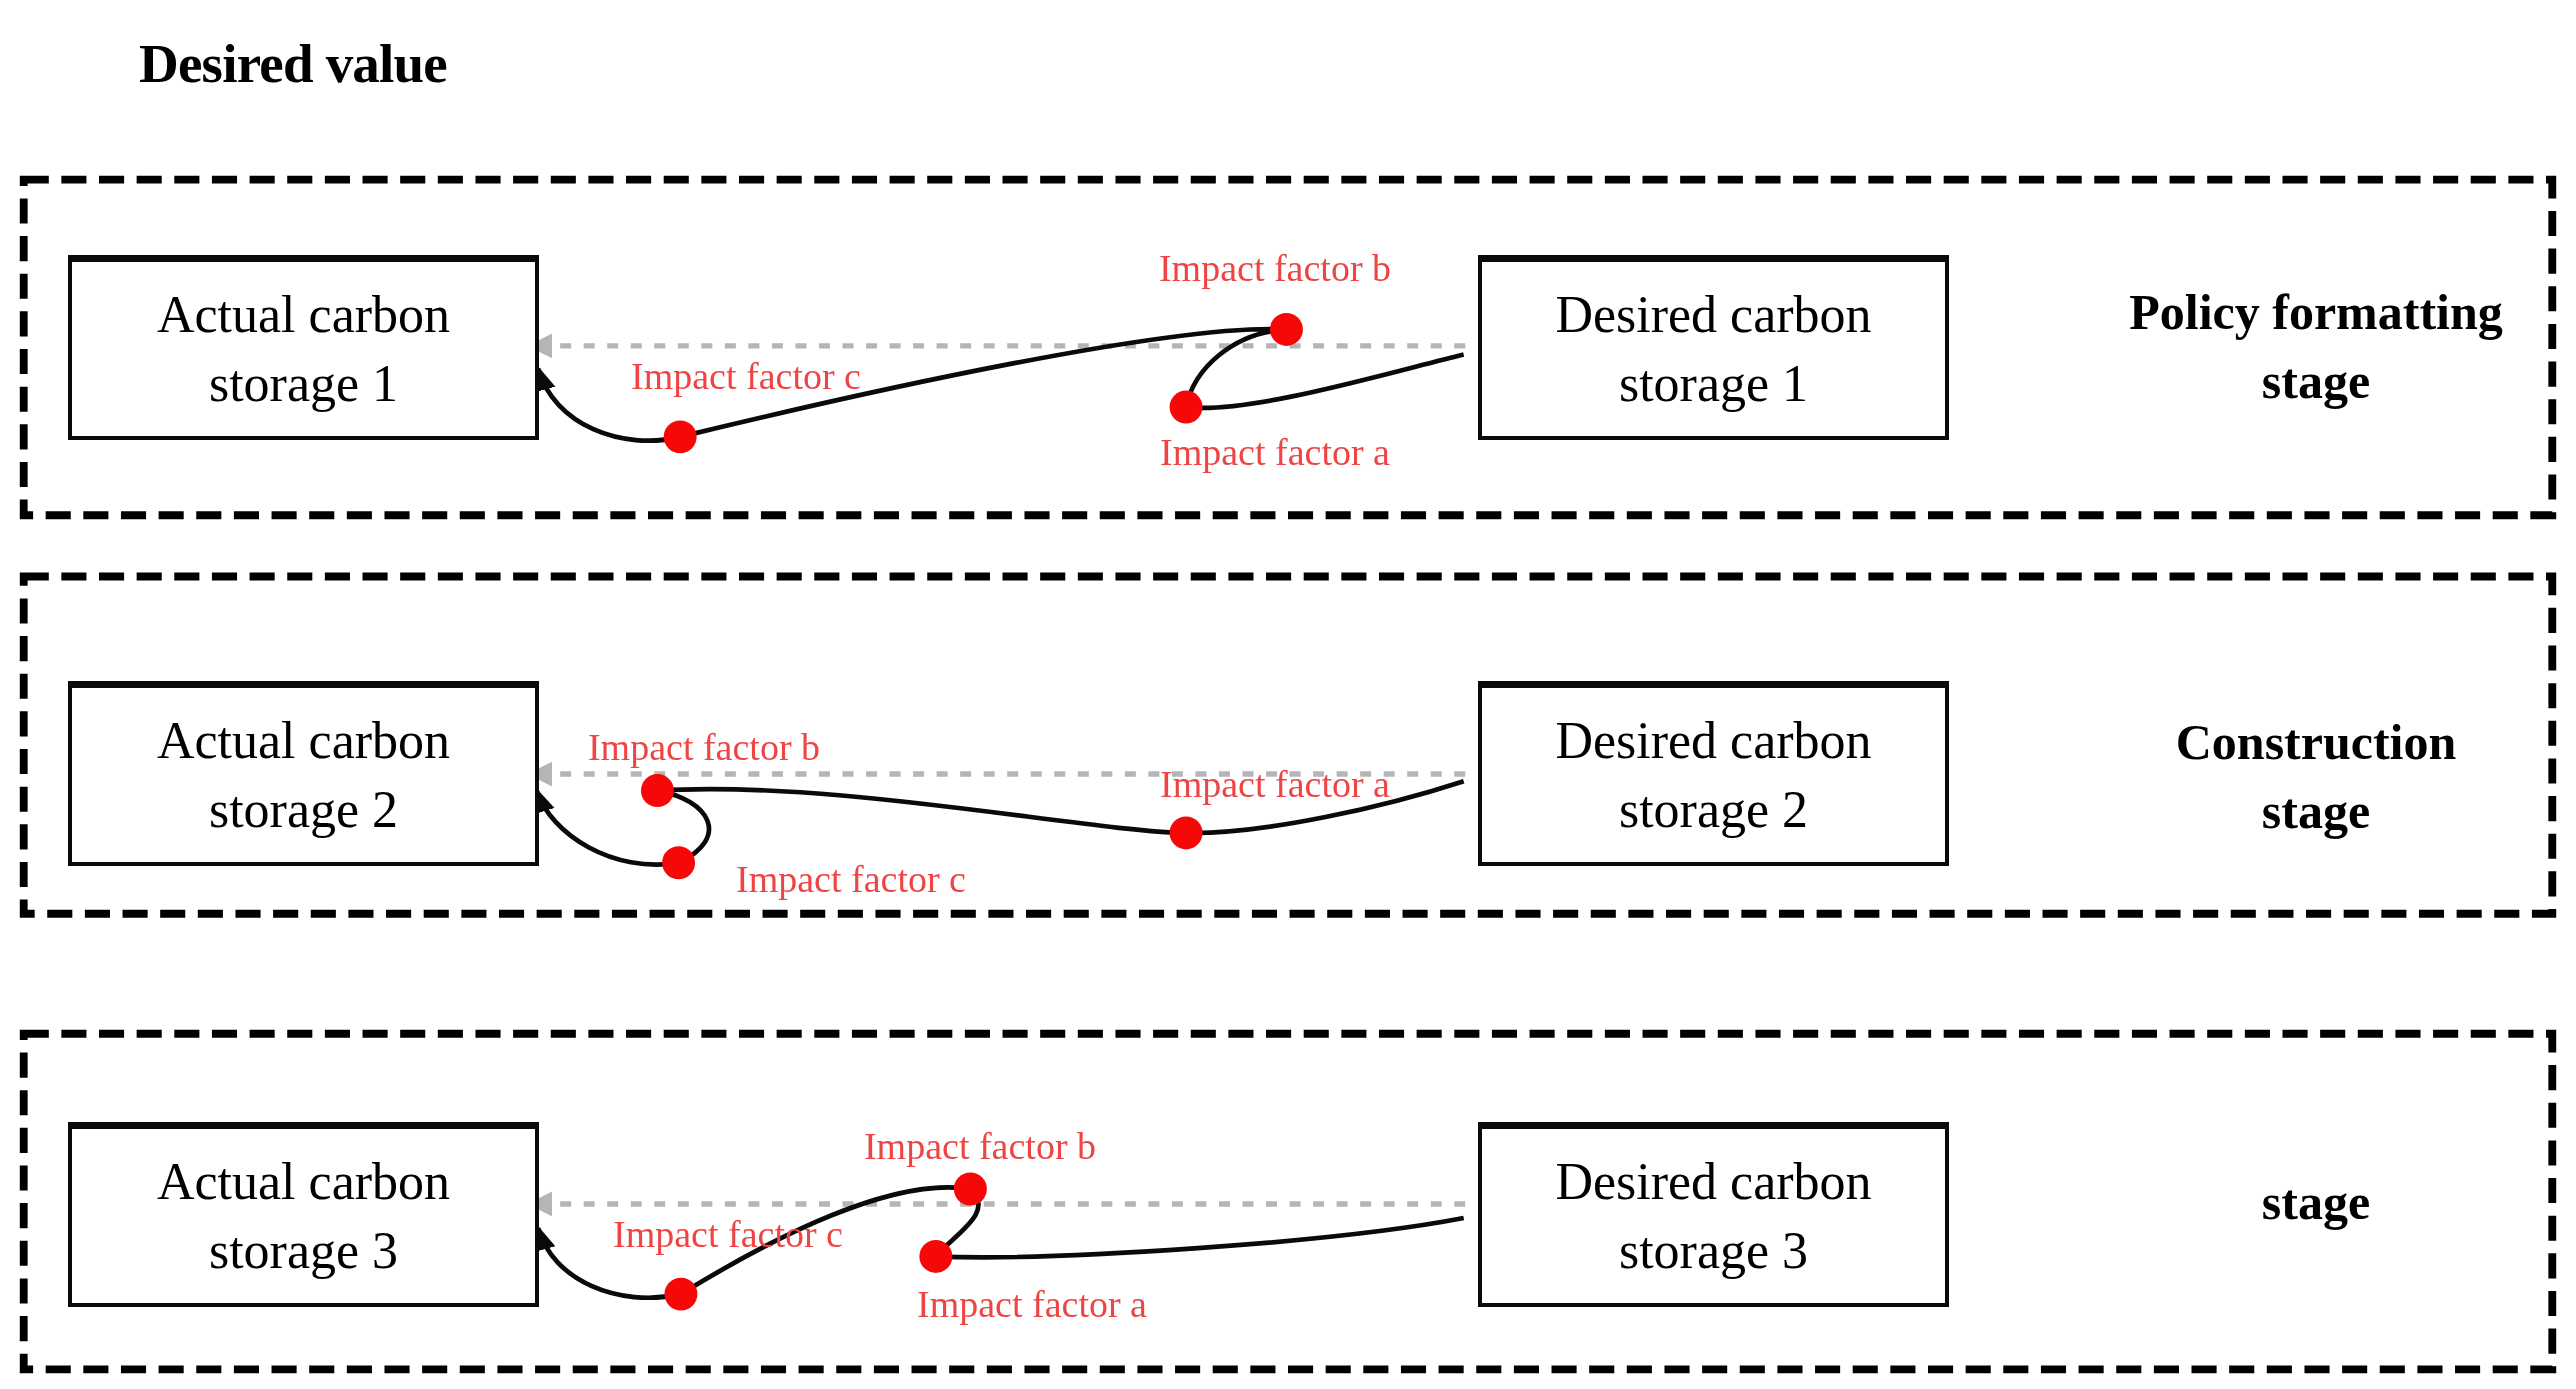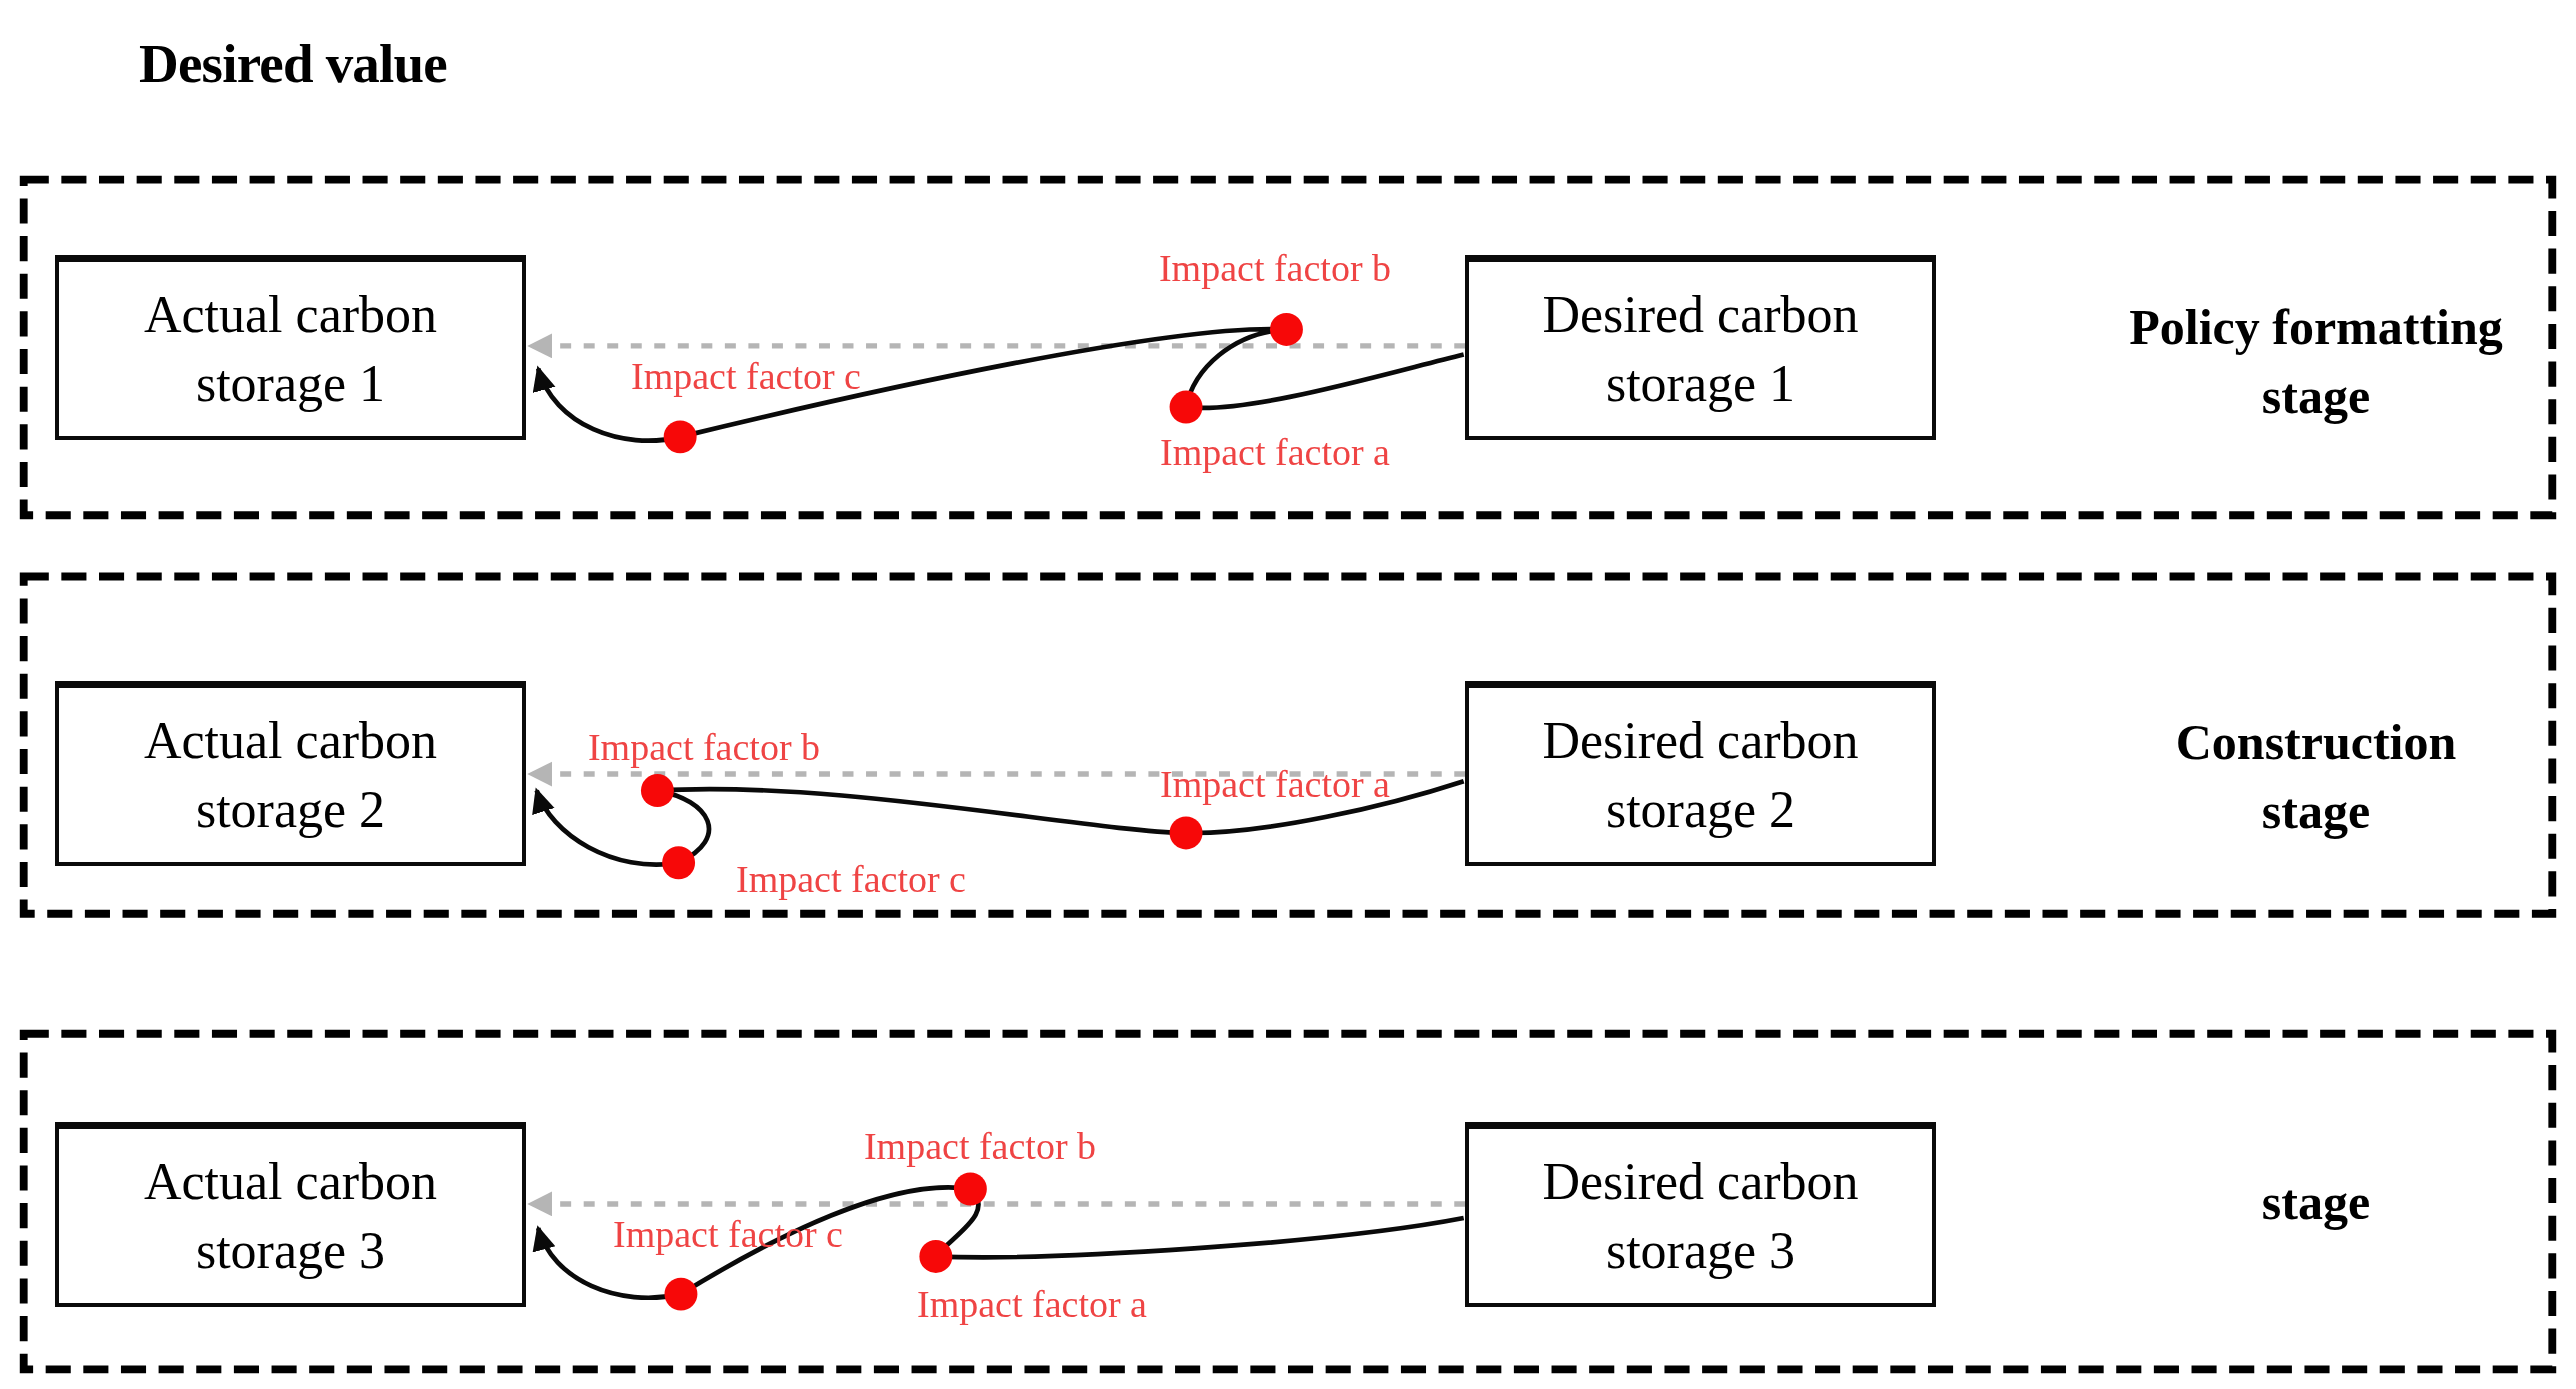--- a/index.html
+++ b/index.html
@@ -11,20 +11,21 @@
   .stage-rect{fill:none;stroke:#000;stroke-width:10;stroke-dasharray:32 16;}
   .flow-curve{fill:none;stroke:#0a0a0a;stroke-width:6;}
   .gray-arrow{fill:none;stroke-width:7;stroke-dasharray:14 16;}
   .txt{position:absolute;transform:translate(-50%,-50%);white-space:nowrap;z-index:2;}
   .header{top:63px;font-size:55px;font-weight:bold;letter-spacing:-0.8px;}
   .node-box{
     position:absolute;width:471px;height:185px;z-index:2;box-sizing:border-box;
     border:4.7px solid #0a0a0a;background:#ffffff;
     display:flex;flex-direction:column;align-items:center;justify-content:center;
     border-top-width:7px;
+    margin-left:13px;
   }
   .box-line{font-size:52px;line-height:69px;text-align:center;}
   .stage-label{
     position:absolute;transform:translate(-50%,-50%);z-index:2;text-align:center;
     font-size:50px;font-weight:bold;line-height:69px;white-space:nowrap;
   }
   .impact{font-size:38px;color:#ef4444;z-index:3;}
 </style>
 </head>
 <body>
@@ -81,21 +82,21 @@
   <div class="txt header" style="left:293px">Desired value</div>
 
   <div class="node-box" style="left:55px;top:255px">
     <div class="box-line">Actual carbon</div>
     <div class="box-line">storage 1</div>
   </div>
   <div class="node-box" style="left:1465px;top:255px">
     <div class="box-line">Desired carbon</div>
     <div class="box-line">storage 1</div>
   </div>
-  <div class="stage-label" style="left:2316px;top:362px">
+  <div class="stage-label" style="left:2316px;top:347px">
     <div>Policy formatting</div>
     <div>stage</div>
   </div>
   <div class="txt impact" style="left:1275px;top:268px">Impact factor b</div>
   <div class="txt impact" style="left:746px;top:376px">Impact factor c</div>
   <div class="txt impact" style="left:1275px;top:452px">Impact factor a</div>
 
   <div class="node-box" style="left:55px;top:681px">
     <div class="box-line">Actual carbon</div>
     <div class="box-line">storage 2</div>

